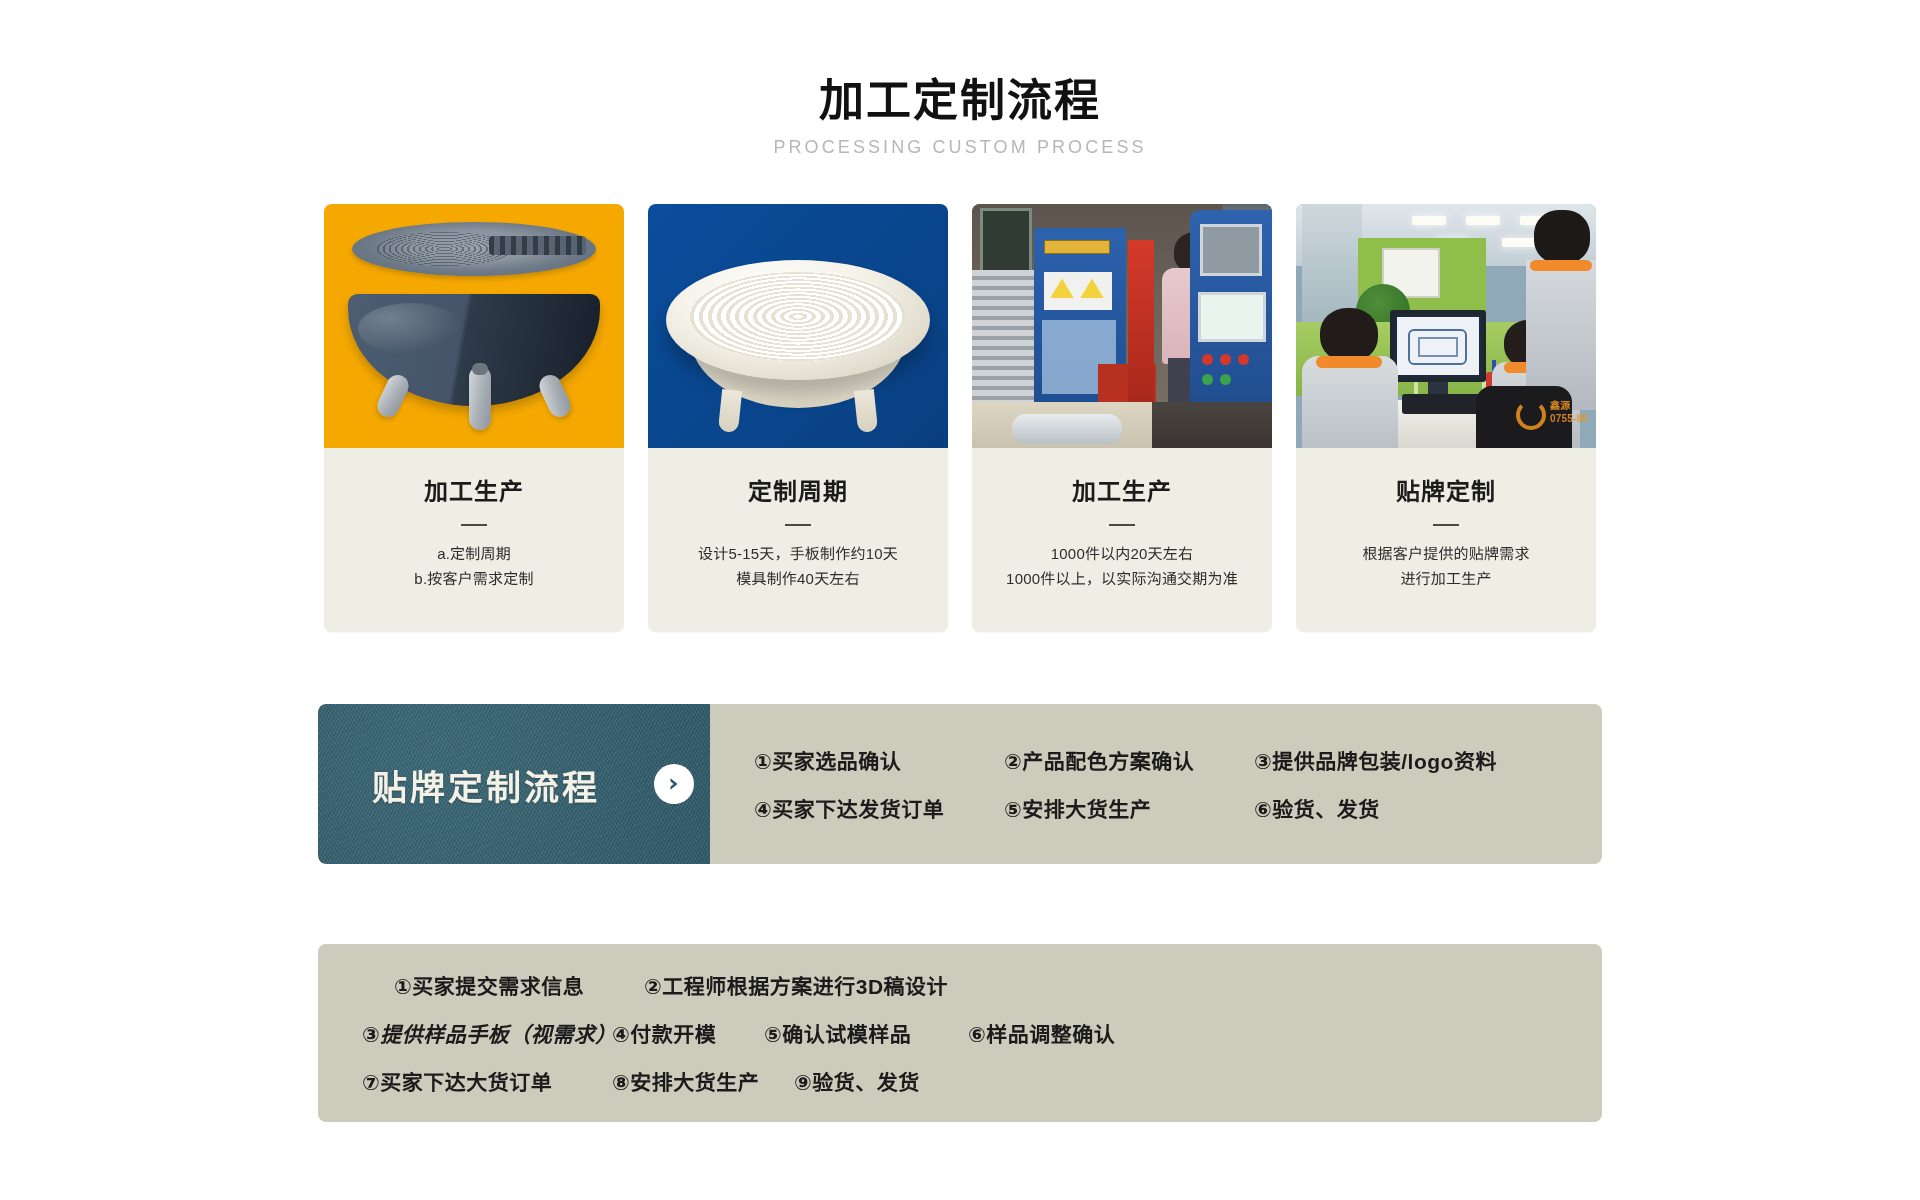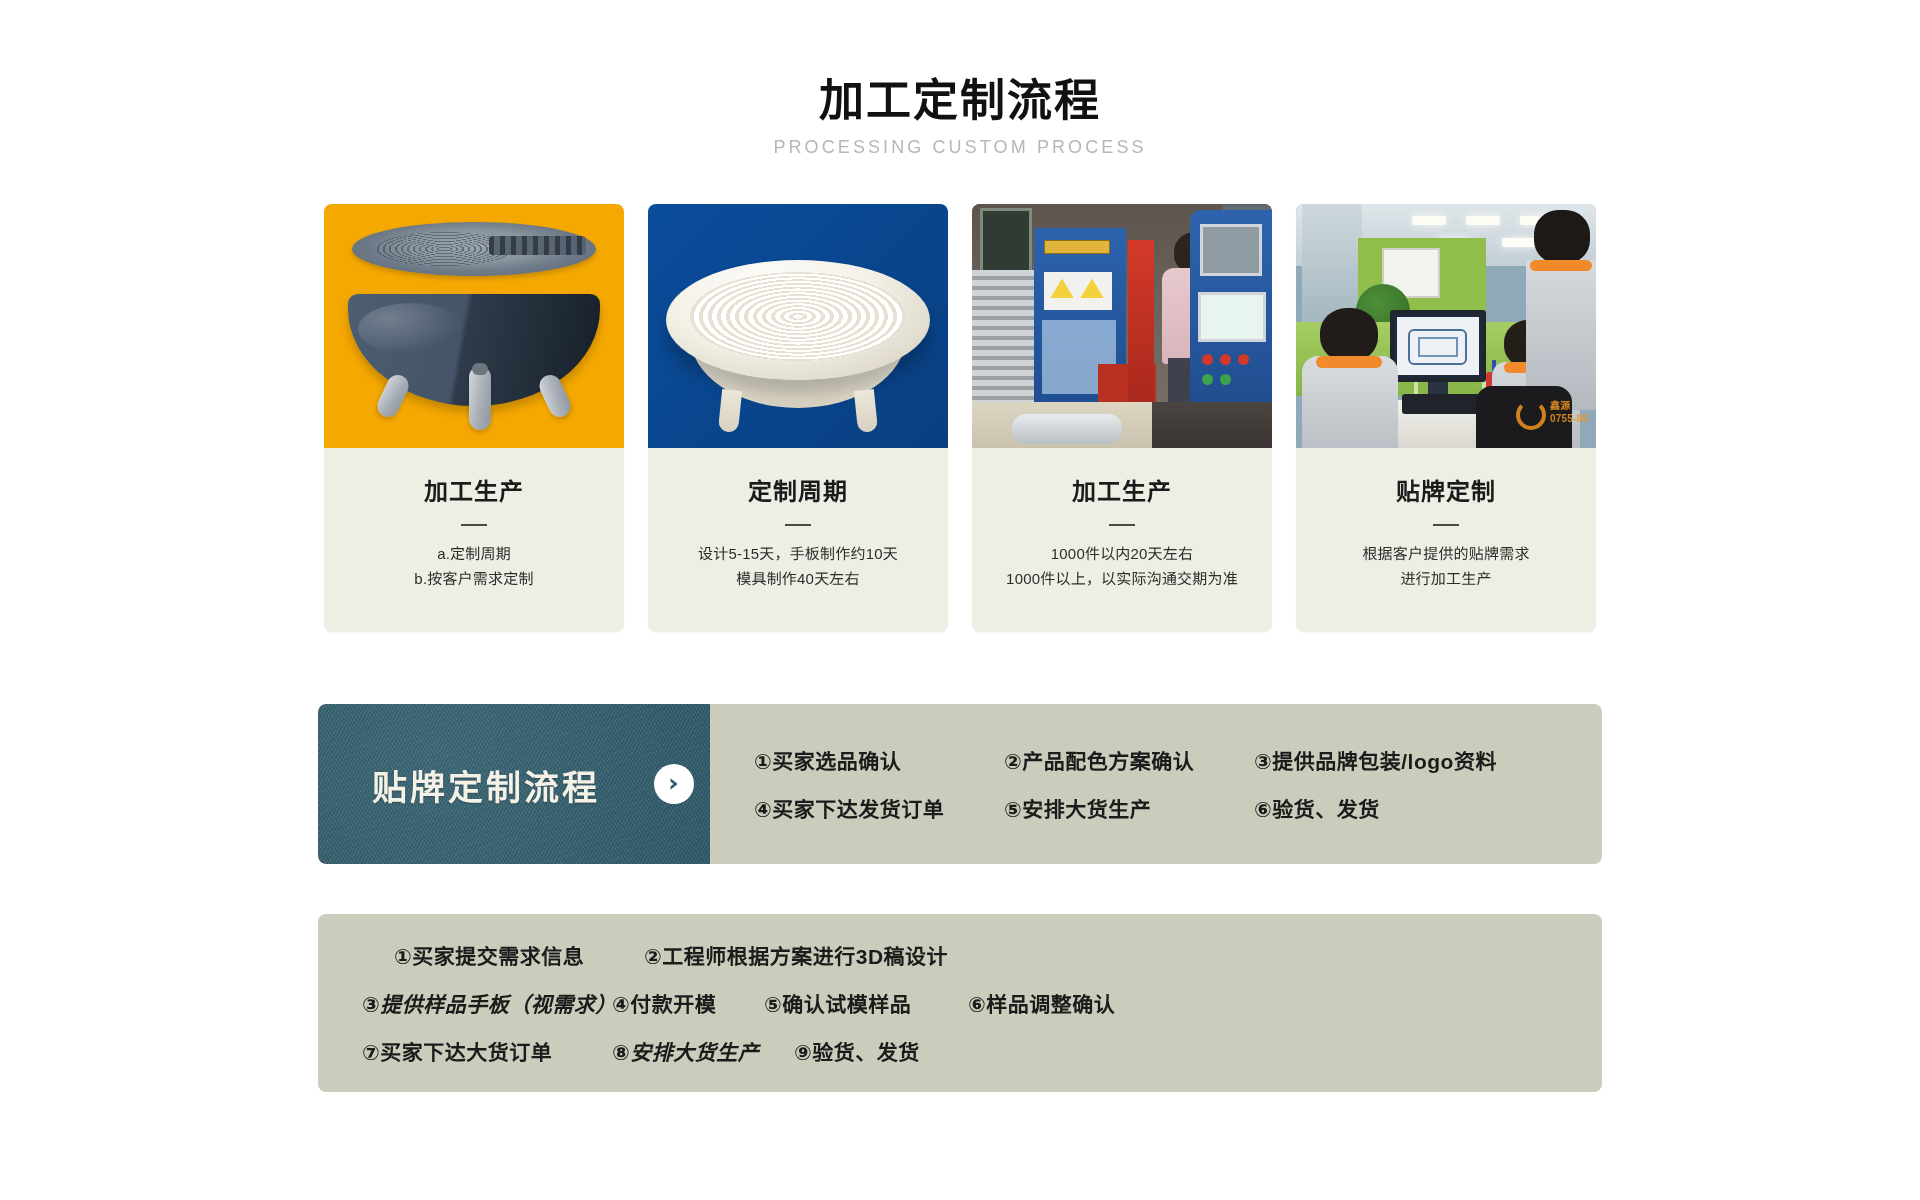--- a/index.html
+++ b/index.html
@@ -216,21 +216,21 @@
   .t4 .p3{position:absolute;right:-4px;top:6px;width:74px;height:200px;}
   .t4 .p3 .h{position:absolute;left:8px;top:0;width:56px;height:54px;border-radius:44%;background:#1d1917;}
   .t4 .p3 .b{position:absolute;left:0;top:50px;width:74px;height:150px;background:linear-gradient(180deg,#d6dade,#b3b9bf);}
   .t4 .p3 .c{position:absolute;left:4px;top:50px;width:62px;height:11px;border-radius:8px;background:#f08a2a;}
   .t4 .chair{position:absolute;left:180px;bottom:0;width:96px;height:62px;border-radius:16px 16px 0 0;background:#1b1b1d;}
   .t4 .wm{position:absolute;right:6px;bottom:8px;width:74px;height:42px;opacity:.85;}
   .t4 .wm .ring{position:absolute;left:0;top:2px;width:30px;height:30px;border-radius:50%;border:4px solid #f0941f;border-top-color:transparent;}
   .t4 .wm .tx{position:absolute;left:34px;top:2px;font-size:10px;color:#f0941f;font-weight:bold;line-height:1.25;letter-spacing:.2px;}
 
   
-  .flows { margin-top: 72px; display:flex; flex-direction:column; align-items:center; gap:50px; }
+  .flows { margin-top: 72px; display:flex; flex-direction:column; align-items:center; gap:80px; }
   .flow {
     position: relative;
     width: 1284px;
     display: flex;
     border-radius: 8px;
     overflow: hidden;
     background: #ccccbc;
     min-height: 160px;
   }
   .flow.tall { min-height: 160px; }
@@ -289,21 +289,21 @@
   
   .f1 .item.c1 { width: 250px; }
   .f1 .item.c2 { width: 250px; }
   .f1 .item.c3 { width: auto; }
   
   .f2 .r1 .item.a { width: 250px; margin-left: 32px; }
   .f2 .r2 .item.a { width: 250px; font-style: italic; }
   .f2 .r2 .item.b { width: 152px; }
   .f2 .r2 .item.c { width: 204px; }
   .f2 .r3 .item.a { width: 250px; }
-  .f2 .r3 .item.b { width: 182px; font-style: italic; }
+  .f2 .r3 .item.b { width: 182px; }
 </style>
 </head>
 <body>
 
 <div class="page">
 
   <div class="header">
     <h1>加工定制流程</h1>
     <div class="sub">PROCESSING CUSTOM PROCESS</div>
   </div>

